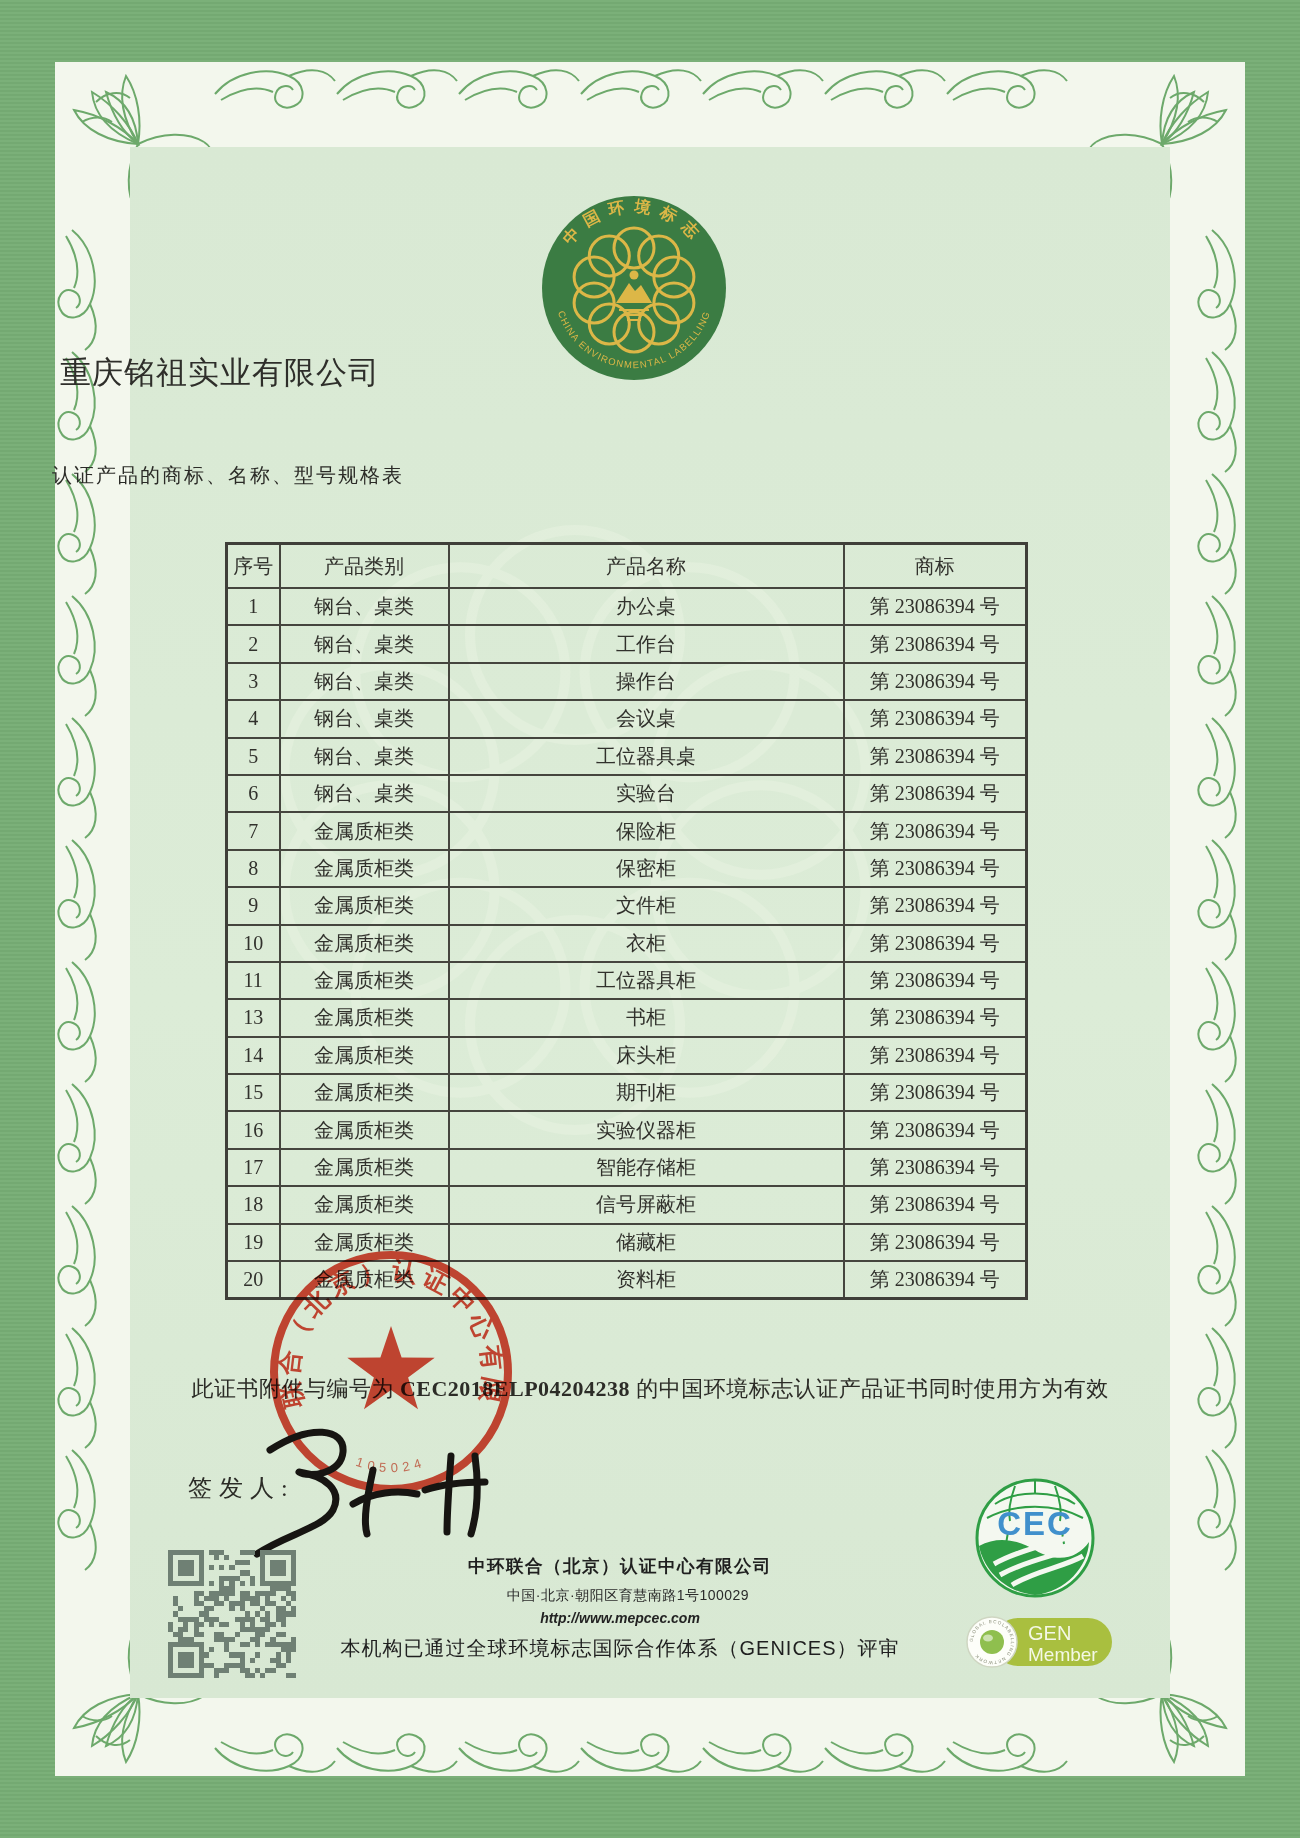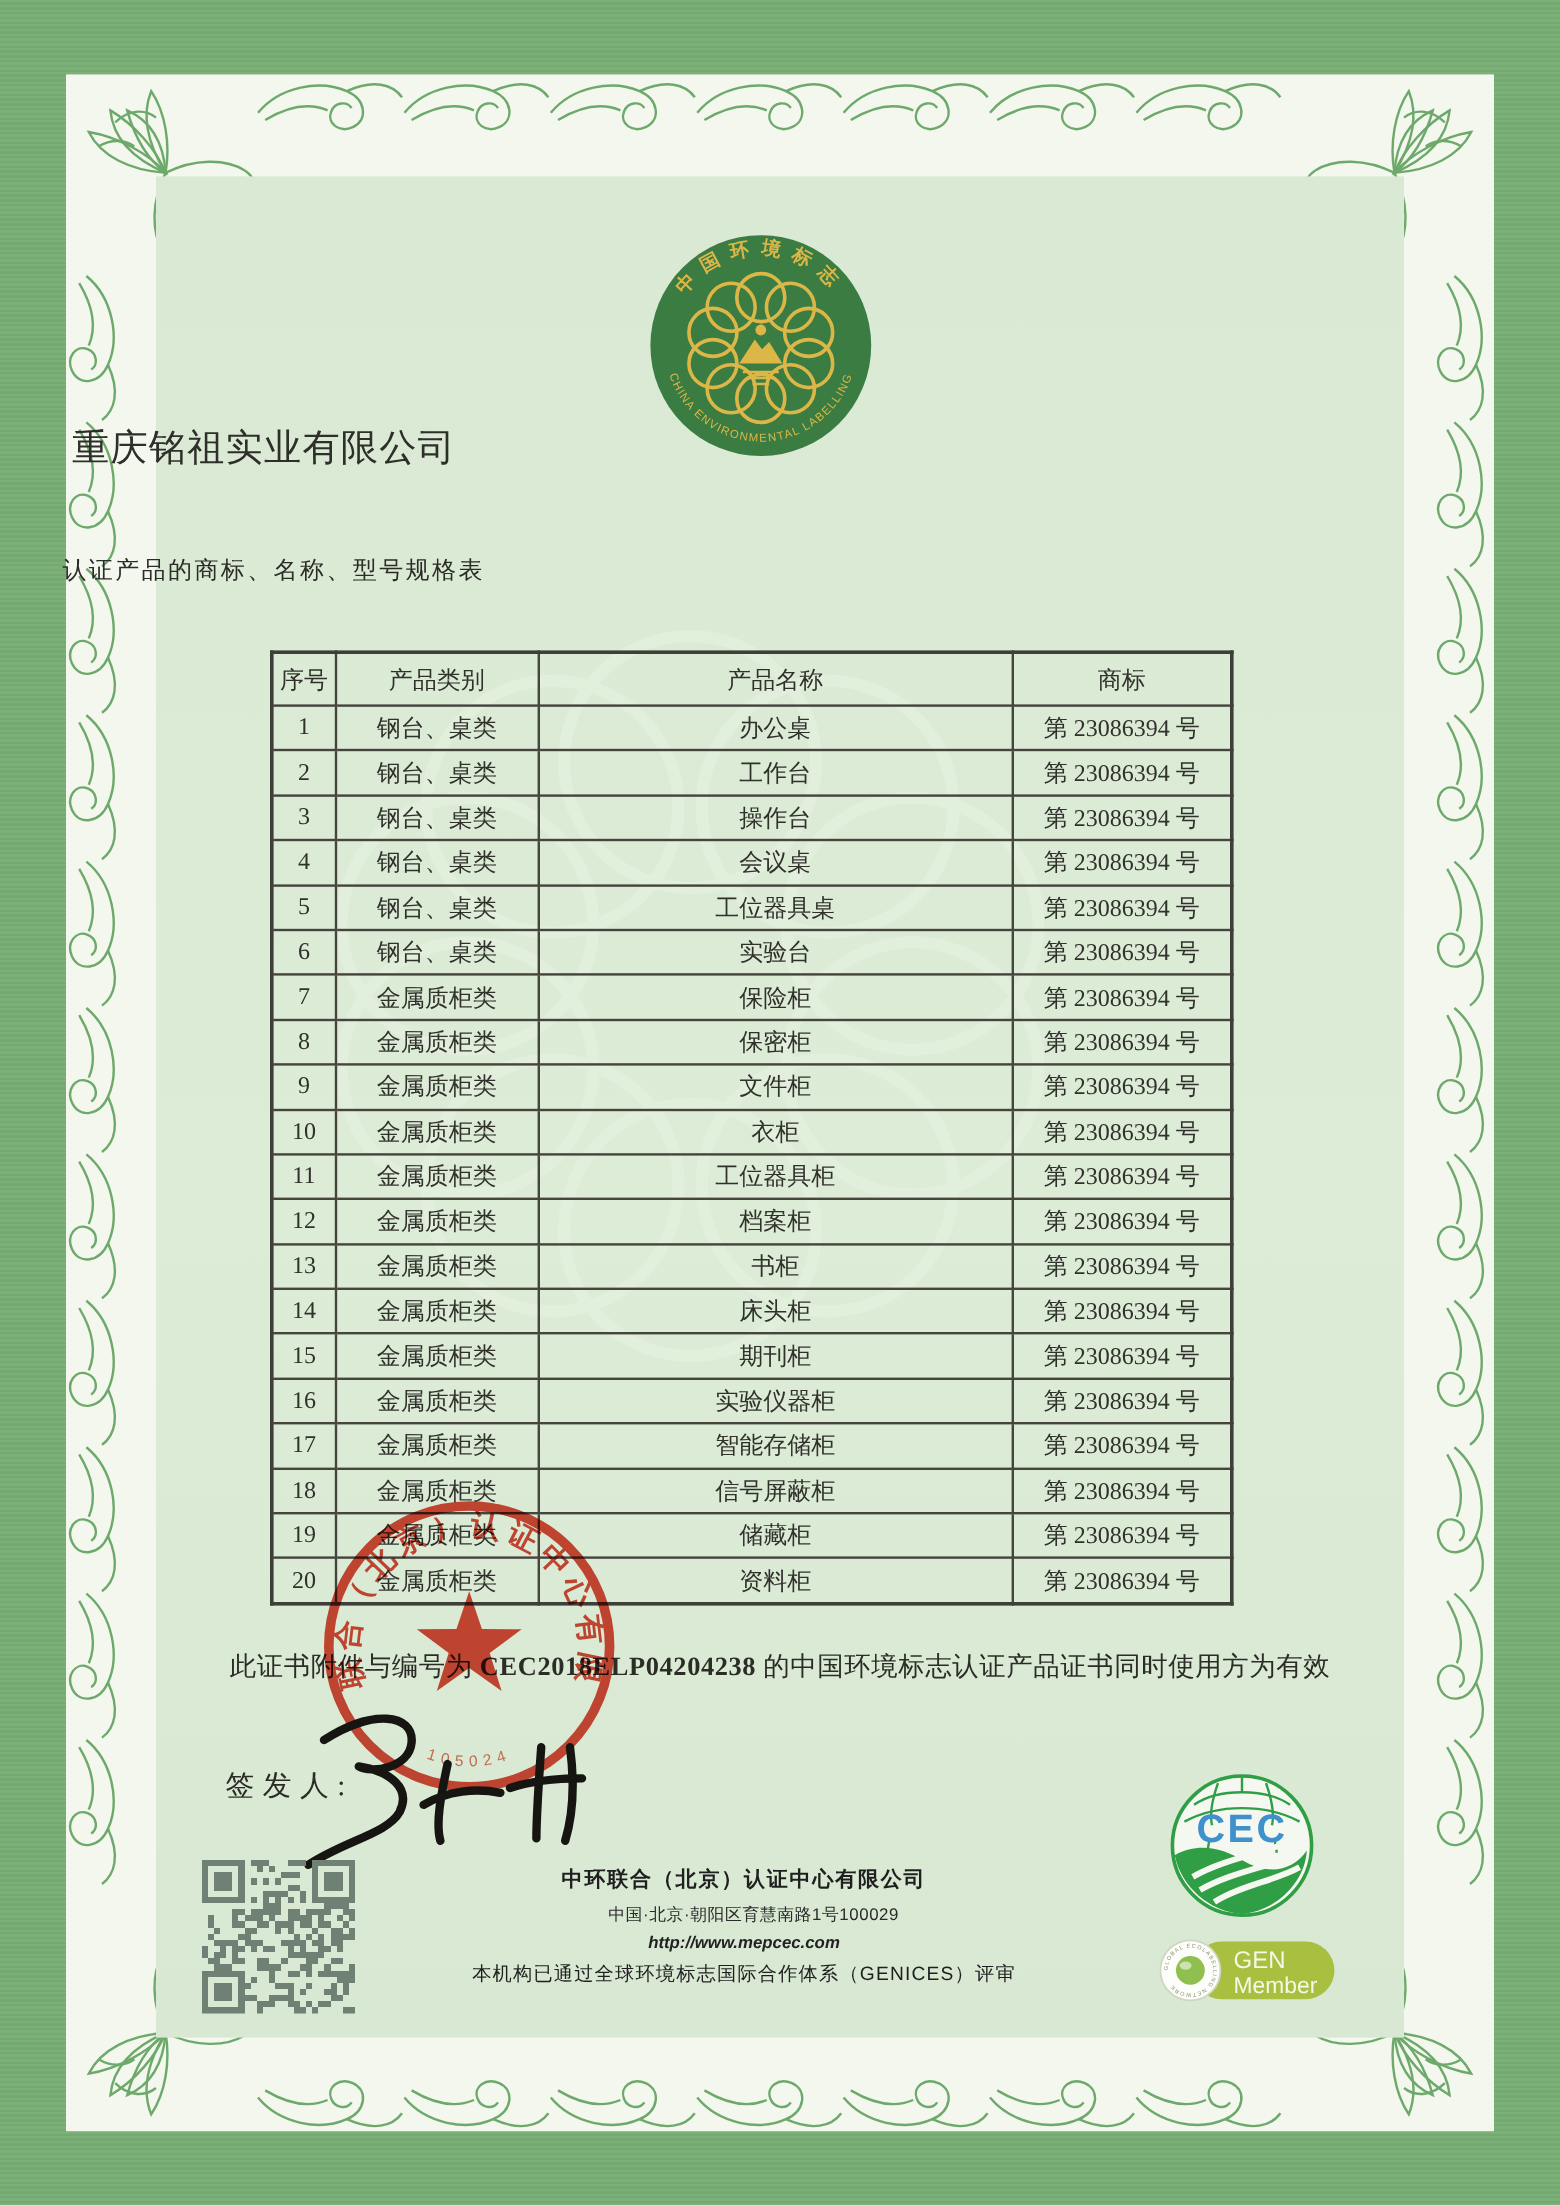--- a/index.html
+++ b/index.html
@@ -47,21 +47,21 @@
     letter-spacing:7px; color:#2c2c27;
   }
   .stamp{mix-blend-mode:multiply; opacity:0.92;}
   .footer-block{
     position:absolute; top:1554px; left:0; width:1240px; text-align:center;
     font-family:"Liberation Sans", sans-serif; color:#1f1f1f;
   }
   .footer-org{font-size:17.5px; font-weight:600; letter-spacing:1.5px; margin-bottom:9px;}
   .footer-address{font-size:14px; color:#2a2a2a; letter-spacing:0.5px; margin-bottom:5px;padding-left:16px;}
   .footer-url{font-size:14px; font-weight:600; color:#222; margin-bottom:9px;font-style:italic;}
-  .footer-accreditation{font-size:16px; letter-spacing:1px;}
+  .footer-accreditation{font-size:20px; letter-spacing:1px;}
 </style>
 </head>
 <body>
 
 <div class="page">
 
   <div class="frame"></div>
 
   <svg class="overlay" width="1300" height="1838" viewBox="0 0 1300 1838">
     <defs>
@@ -253,26 +253,20 @@
         <tr>
           <td>10</td>
           <td>金属质柜类</td>
           <td>衣柜</td>
           <td>第 23086394 号</td>
         </tr>
         <tr>
           <td>11</td>
           <td>金属质柜类</td>
           <td>工位器具柜</td>
-          <td>第 23086394 号</td>
-        </tr>
-        <tr>
-          <td>12</td>
-          <td>金属质柜类</td>
-          <td>档案柜</td>
           <td>第 23086394 号</td>
         </tr>
         <tr>
           <td>13</td>
           <td>金属质柜类</td>
           <td>书柜</td>
           <td>第 23086394 号</td>
         </tr>
         <tr>
           <td>14</td>

